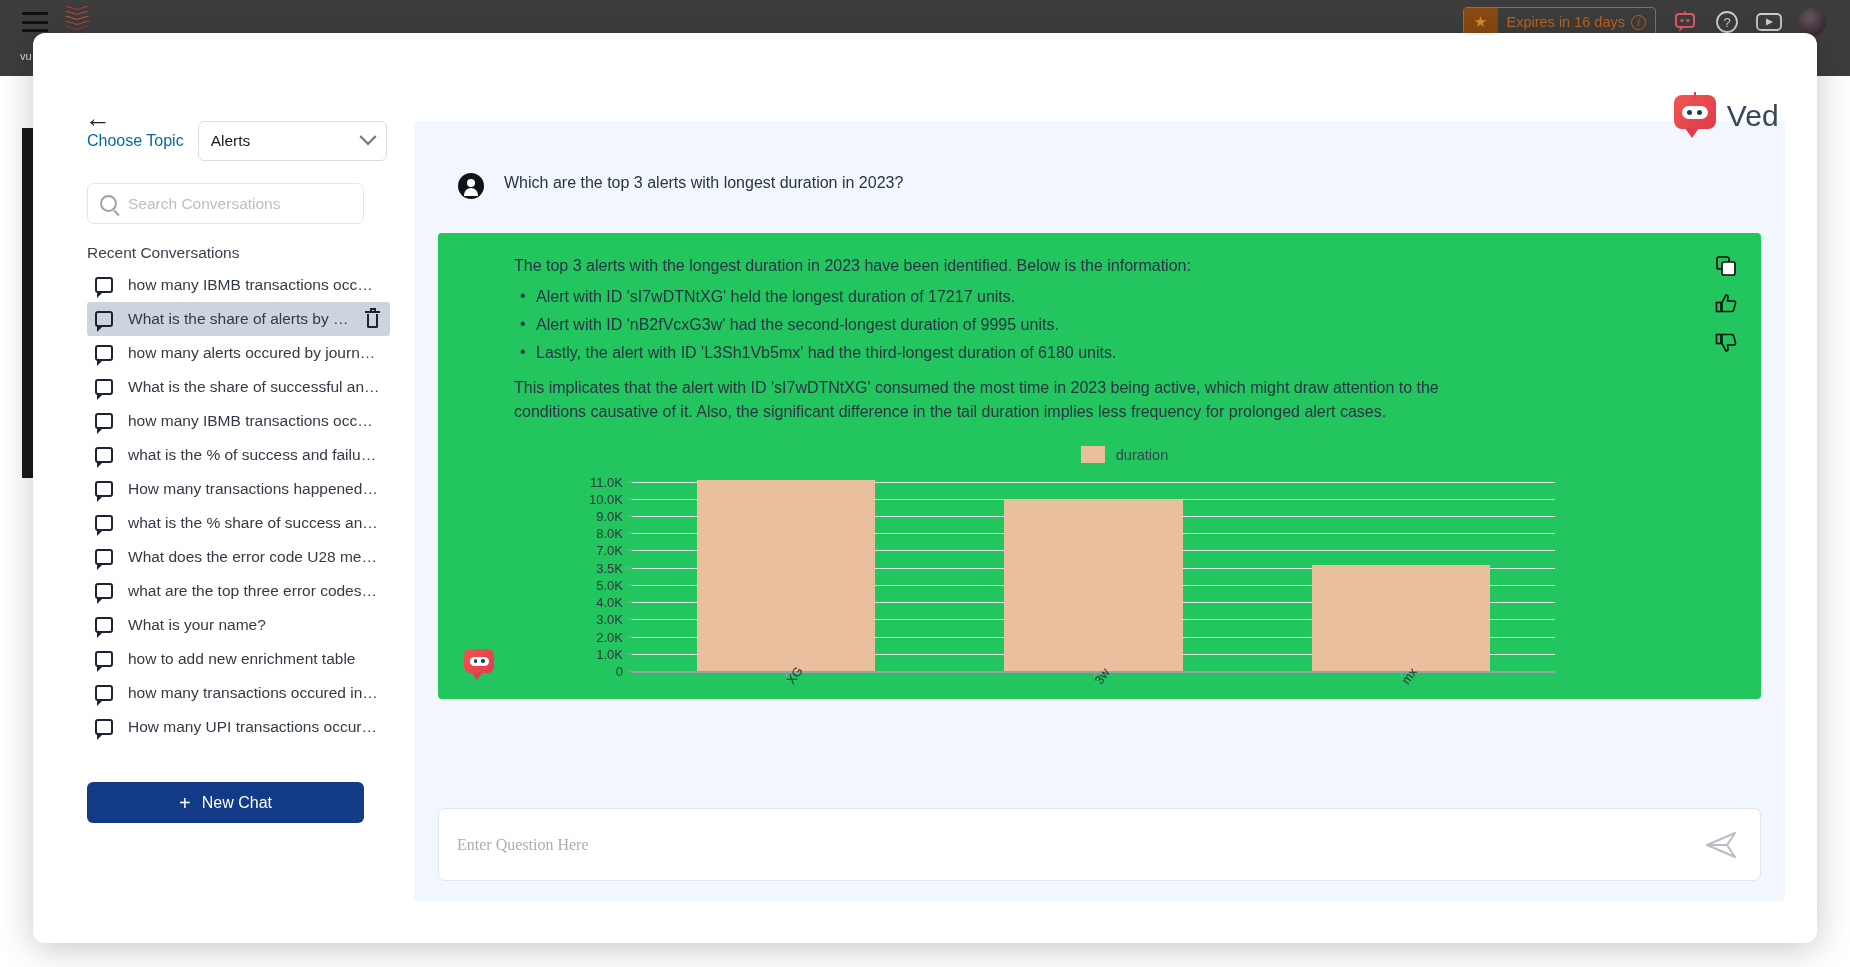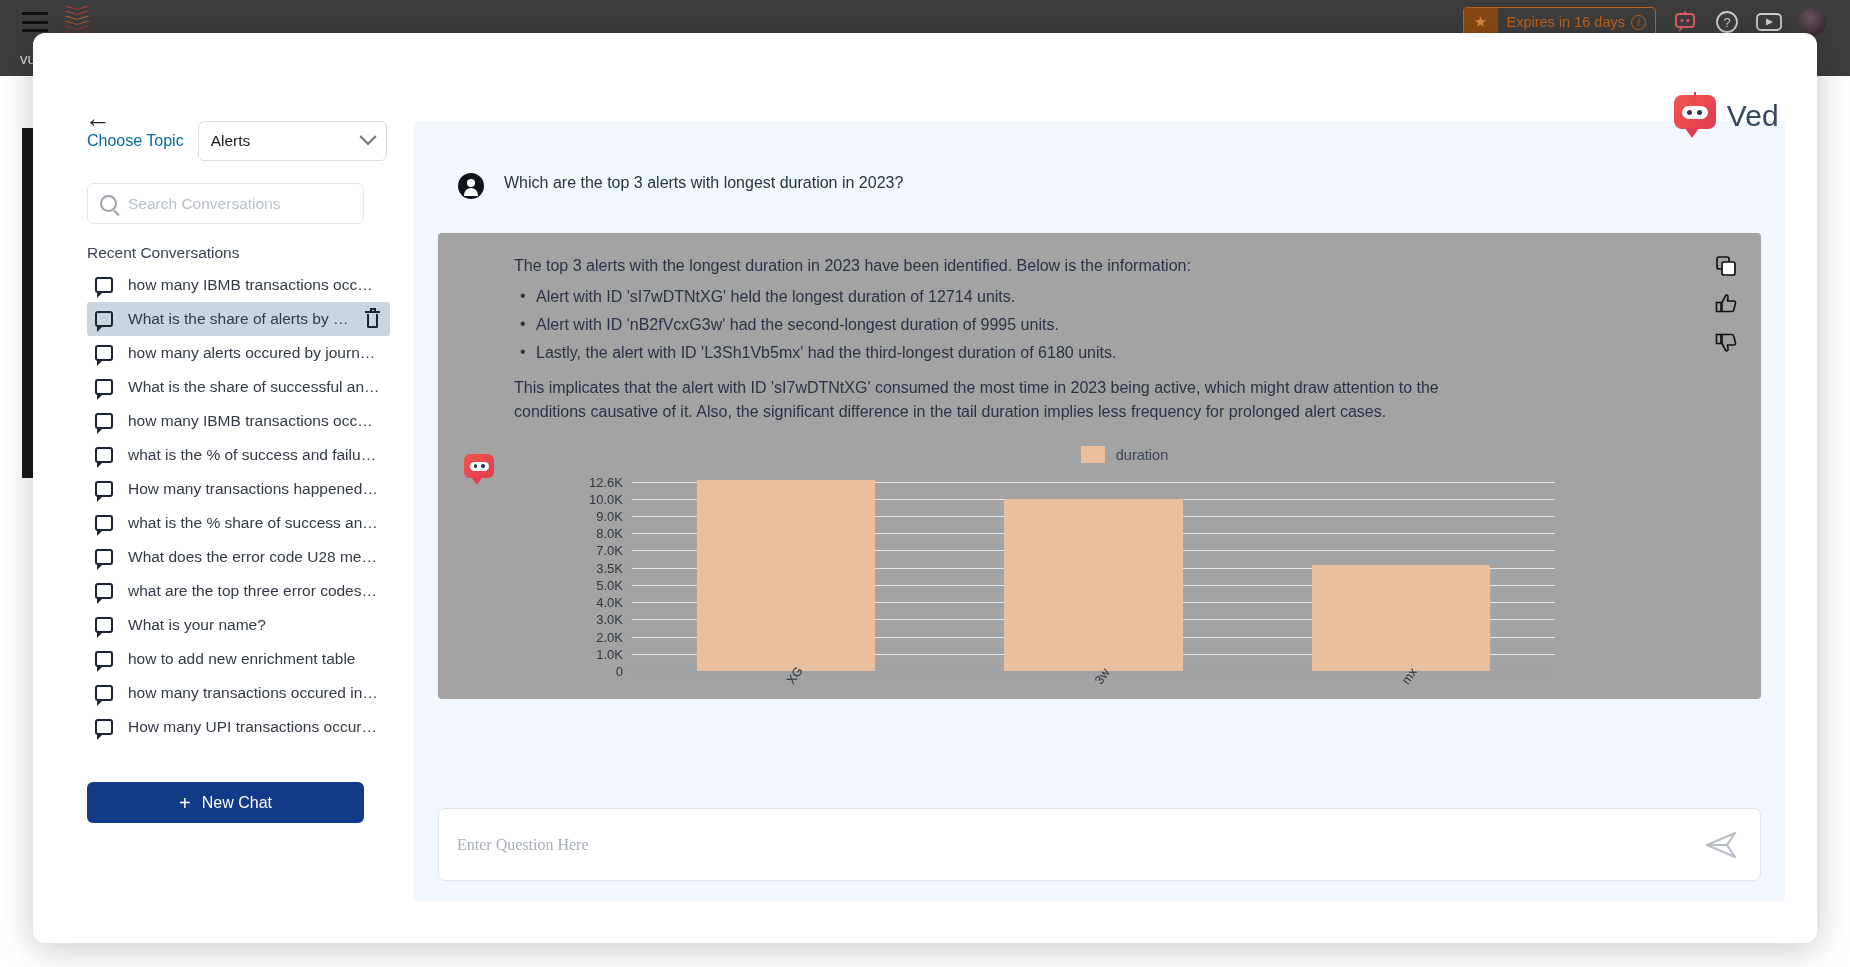--- a/index.html
+++ b/index.html
@@ -37,21 +37,21 @@
     padding: 0 9px; color: #c2611a; font-size: 14.5px; display: flex;
     align-items: center; gap: 6px; white-space: nowrap;
   }
   .info-o { width: 15px; height: 15px; border: 1.5px solid #c2611a; border-radius: 50%;
     font-size: 10px; display: flex; align-items: center; justify-content: center; font-style: italic; }
   .tb-ico { width: 26px; height: 26px; display: flex; align-items: center; justify-content: center; cursor: pointer; }
   .avatar-tb { width: 28px; height: 28px; border-radius: 50%;
      background: radial-gradient(circle at 40% 35%, #6b5560, #241a20); }
 
   .subtab { position: absolute; top: 44px; left: 0; width: 1850px; height: 32px; background: #3d3d3d; }
-  .subtab-label { position: absolute; left: 20px; top: 50px; color: #d9d9d9; font-size: 15px; }
+  .subtab-label { position: absolute; left: 20px; top: 50px; color: #d9d9d9; font-size: 11px; }
   .bg-panel { position: absolute; left: 14px; top: 96px; width: 1830px; height: 860px;
      background: #ffffff; border-radius: 6px; }
   .bg-dark-strip { position: absolute; left: 22px; top: 128px; width: 28px; height: 350px; background: #1a1a1a; }
 
   
   .modal {
     position: absolute; left: 33px; top: 33px; width: 1784px; height: 910px;
     background: #ffffff; border-radius: 12px; box-shadow: 0 6px 36px rgba(0,0,0,.22);
     overflow: hidden;
   }
@@ -145,22 +145,22 @@
   .msg-user { display: flex; gap: 20px; align-items: flex-start; padding: 30px 0 34px 20px; }
   .user-avatar { width: 26px; height: 26px; border-radius: 50%; background: #10131a;
      position: relative; flex: 0 0 auto; }
   .user-avatar::before { content:""; position:absolute; left:9px; top:6px; width:8px; height:8px;
      border-radius:50%; background:#fff; }
   .user-avatar::after { content:""; position:absolute; left:6px; top:15px; width:14px; height:8px;
      border-radius: 7px 7px 0 0; background:#fff; }
   .msg-user-text { font-size: 16px; color: #2a3344; line-height: 1.3; }
 
   .msg-bot {
-    background: #a3a3a3; border-radius: 4px; padding: 24px 26px 20px 26px; position: relative;
-    display: flex; gap: 20px; align-items: center;
+    background: #22c55e; border-radius: 4px; padding: 24px 26px 20px 26px; position: relative;
+    display: flex; gap: 20px; align-items: flex-end;
   }
   .bot-avatar { width: 30px; height: 30px; position: relative; flex: 0 0 auto; margin-top: 2px; }
   .bot-bubble { width: 30px; height: 24px; border-radius: 6px;
      background: linear-gradient(135deg, #f0564f, #e23a4e); display:flex;align-items:center;justify-content:center; }
   .bot-eyes { width: 19px; height: 9px; background:#fff; border-radius:5px; display:flex;
      align-items:center; justify-content:center; gap:4px; }
   .bot-eyes i { width:3.5px;height:3.5px;border-radius:50%;background:#2b3a52;display:block; }
   .bot-tail { position:absolute; left:8px; bottom:-1px; width:0;height:0;
      border-left:5px solid transparent;border-right:5px solid transparent;border-top:7px solid #e23a4e; }
   .bot-content { flex: 1 1 auto; min-width: 0; }
@@ -379,21 +379,21 @@
                 <i></i>
                 <i></i>
               </span>
             </span>
           <span class="bot-tail"></span>
         </span>
 
         <div class="bot-content">
           <div class="bot-intro">The top 3 alerts with the longest duration in 2023 have been identified. Below is the information:</div>
           <ul class="bot-list">
-            <li>Alert with ID 'sI7wDTNtXG' held the longest duration of 12714 units.</li>
+            <li>Alert with ID 'sI7wDTNtXG' held the longest duration of 17217 units.</li>
             <li>Alert with ID 'nB2fVcxG3w' had the second-longest duration of 9995 units.</li>
             <li>Lastly, the alert with ID 'L3Sh1Vb5mx' had the third-longest duration of 6180 units.</li>
           </ul>
           <div class="bot-outro">This implicates that the alert with ID 'sI7wDTNtXG' consumed the most time in 2023 being active, which might draw attention to the conditions causative of it. Also, the significant difference in the tail duration implies less frequency for prolonged alert cases.</div>
 
           <div class="chart-wrap">
             <div class="chart-legend">
               <span class="legend-swatch"></span>
               <span class="legend-label">duration</span>
             </div>
@@ -425,21 +425,21 @@
                   <div class="gridline" style="top: 30.4348%;"></div>
                   <div class="ytick" style="top: 30.4348%;">8.0K</div>
                   <div class="tickmark" style="top: 30.4348%;"></div>
                   <div class="gridline" style="top: 21.7391%;"></div>
                   <div class="ytick" style="top: 21.7391%;">9.0K</div>
                   <div class="tickmark" style="top: 21.7391%;"></div>
                   <div class="gridline" style="top: 13.0435%;"></div>
                   <div class="ytick" style="top: 13.0435%;">10.0K</div>
                   <div class="tickmark" style="top: 13.0435%;"></div>
                   <div class="gridline" style="top: 4.34783%;"></div>
-                  <div class="ytick" style="top: 4.34783%;">12.6K</div>
+                  <div class="ytick" style="top: 4.34783%;">11.0K</div>
                   <div class="tickmark" style="top: 4.34783%;"></div>
                   <div class="bar" title="XG: 11095" style="left: 7%; width: 19.3333%; height: 96.4783%; background: rgb(234, 191, 157);"></div>
                   <div class="xtick" style="left: 16.6667%; top: 100%;"></div>
                   <div class="xlabel" style="left: calc(16.6667% - 2px); top: 100%; margin-top: 8px;">XG</div>
                   <div class="bar" title="3w: 9995" style="left: 40.3333%; width: 19.3333%; height: 86.913%; background: rgb(234, 191, 157);"></div>
                   <div class="xtick" style="left: 50%; top: 100%;"></div>
                   <div class="xlabel" style="left: calc(50% - 2px); top: 100%; margin-top: 8px;">3w</div>
                   <div class="bar" title="mx: 6180" style="left: 73.6667%; width: 19.3333%; height: 53.7391%; background: rgb(234, 191, 157);"></div>
                   <div class="xtick" style="left: 83.3333%; top: 100%;"></div>
                   <div class="xlabel" style="left: calc(83.3333% - 2px); top: 100%; margin-top: 8px;">mx</div>

